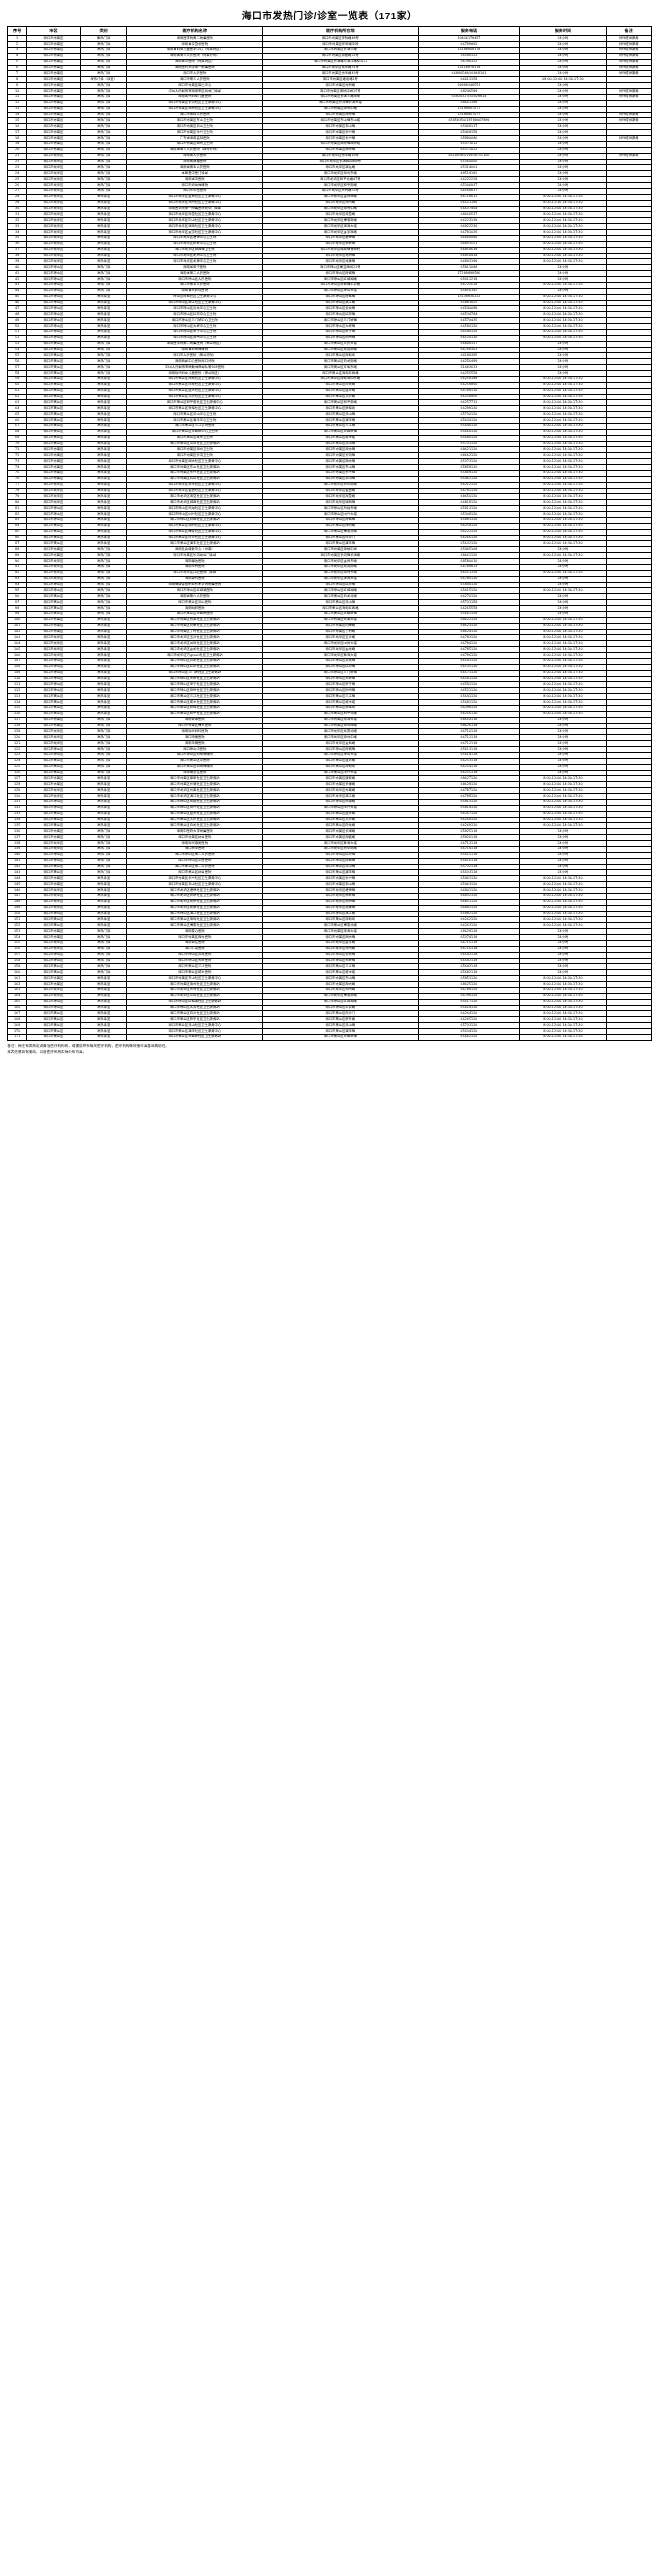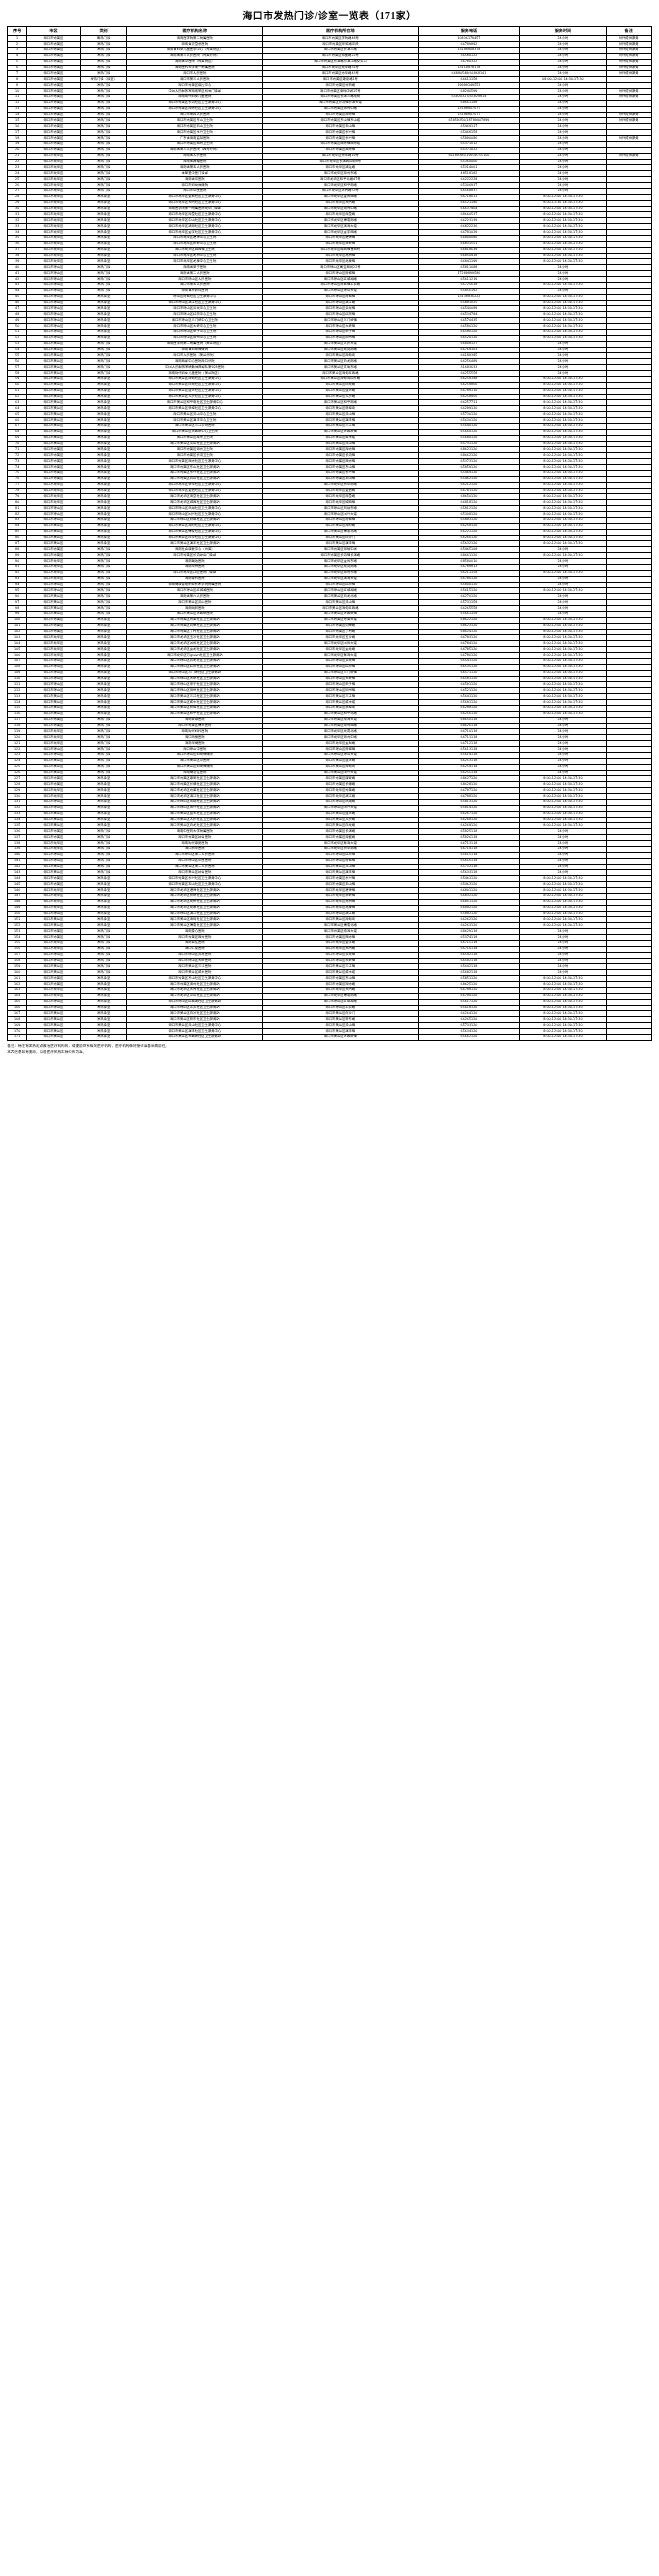--- a/index.html
+++ b/index.html
@@ -10,21 +10,21 @@
     color:#000;
     -webkit-font-smoothing:none;
   }
   .page{
     width:659px;
     box-sizing:border-box;
     padding:5.2px 7.2px 3.1px 7.2px;
   }
   h1.doc-title{
     text-align:center;
-    font-family:Liberation Serif, serif;
+    font-family:Liberation Sans, sans-serif;
     font-size:9.8px;
     font-weight:bold;
     letter-spacing:0.5px;
     margin:3.1px 0 4.1px 0;
   }
   table.main{
     border-collapse:collapse;
     width:100%;
     table-layout:fixed;
   }

